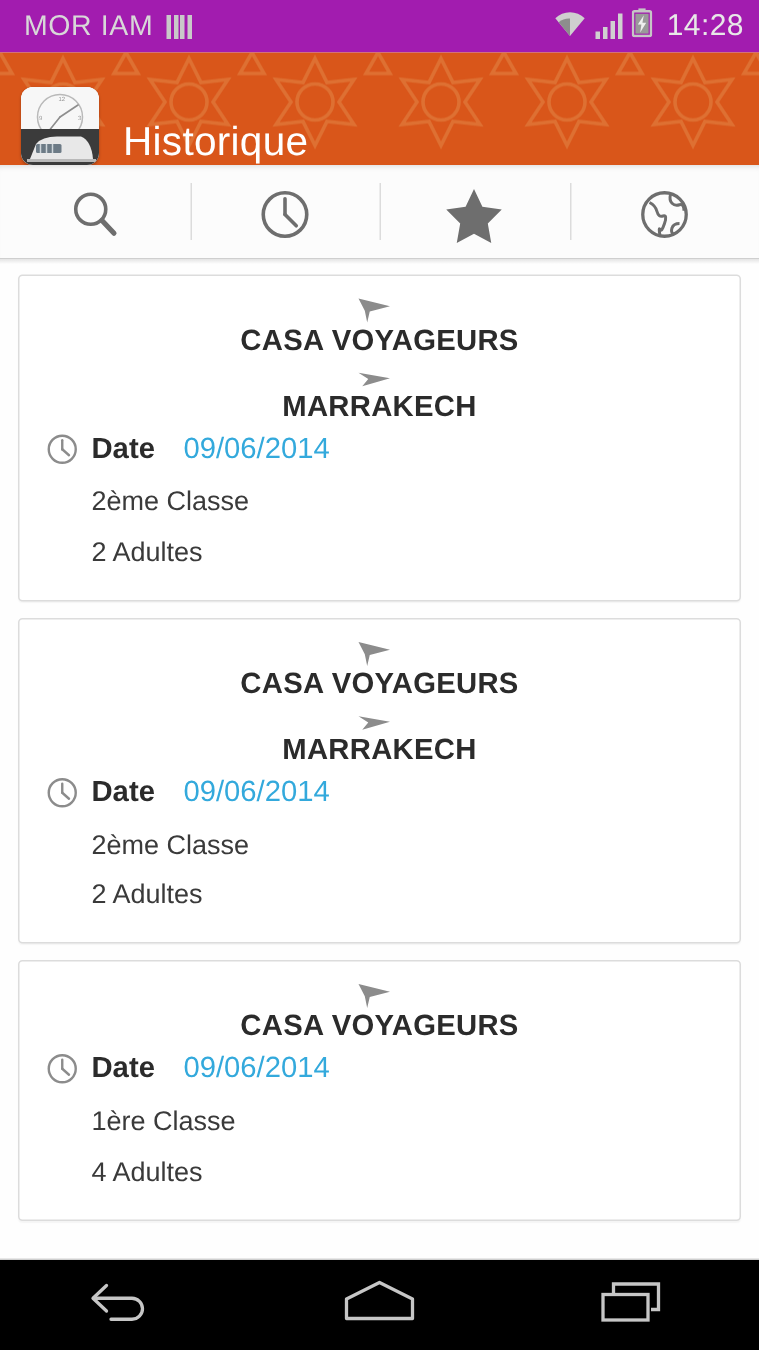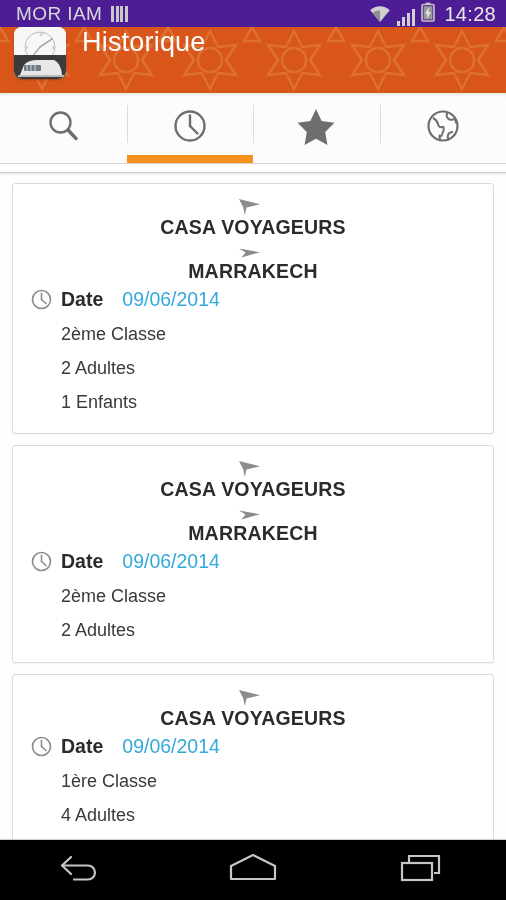--- a/index.html
+++ b/index.html
@@ -6,46 +6,46 @@
   html,body { width:506px; height:900px; }
   body {
     font-family:"Liberation Sans", sans-serif;
     background:#ffffff;
     overflow:hidden;
   }
   #phone { position:relative; width:506px; height:900px; background:#fff; }
 
   
   .statusbar {
-    height:27px; background:#4c1d95; display:flex; align-items:center;
+    height:35px; background:#a21caf; display:flex; align-items:center;
     justify-content:space-between; padding:0 10px 0 16px;
   }
   .sb-left { display:flex; align-items:center; gap:9px; }
   .sb-carrier { color:#d8d8d8; font-size:19px; letter-spacing:.4px; }
-  .sb-right { display:flex; align-items:flex-end; gap:6px; }
+  .sb-right { display:flex; align-items:center; gap:6px; }
   .sb-time { color:#e8e8e8; font-size:20px; letter-spacing:.3px; margin-left:3px;}
 
   .bars-glyph { display:flex; align-items:flex-end; gap:1.5px; height:16px; }
   .bars-glyph i { width:3px; background:#c9c9c9; display:block; }
   .bars-glyph i:nth-child(1){height:16px}
   .bars-glyph i:nth-child(2){height:16px}
   .bars-glyph i:nth-child(3){height:16px}
   .bars-glyph i:nth-child(4){height:16px}
 
   .sig-glyph { display:flex; align-items:flex-end; gap:1.5px; height:17px; }
   .sig-glyph i { width:3.5px; background:#d0d0d0; display:block; }
   .sig-glyph i:nth-child(1){height:5px}
   .sig-glyph i:nth-child(2){height:8.5px}
   .sig-glyph i:nth-child(3){height:12.5px}
   .sig-glyph i:nth-child(4){height:17px}
 
   
   .appbar {
-    position:relative; height:66px; background:#d9561a;
-    display:flex; align-items:flex-start; padding-left:14px; overflow:hidden;
+    position:relative; height:75px; background:#d9561a;
+    display:flex; align-items:flex-end; padding-left:14px; overflow:hidden;
   }
   .appbar .pattern {
     position:absolute; inset:0; opacity:.85; pointer-events:none;
   }
   .app-icon {
     position:relative; width:52px; height:52px; border-radius:8px;
     overflow:hidden; background:#e9e9e9; flex:none;
     box-shadow:0 1px 2px rgba(0,0,0,.28); z-index:2;
   }
   .app-title {
@@ -269,21 +269,20 @@
             <circle cx="10.5" cy="10.5" r="9" fill="none" stroke="#8c8c8c" stroke-width="1.6"></circle>
             <line x1="10.5" y1="10.5" x2="10.5" y2="4.5" stroke="#8c8c8c" stroke-width="1.6" stroke-linecap="round"></line>
             <line x1="10.5" y1="10.5" x2="15" y2="14.5" stroke="#8c8c8c" stroke-width="1.6" stroke-linecap="round"></line>
           </svg>
         </span>
         <span class="date-label">Date</span>
         <span class="date-value">09/06/2014</span>
       </div>
       <div class="detail">2ème Classe</div>
       <div class="detail">2 Adultes</div>
-      <div class="detail">1 Enfants</div>
     </div>
 
     <div class="card">
       <div class="row station">
         <span class="ico">
           <svg width="23" height="19" viewBox="0 0 23 19">
             <path d="M1 2 L22 7.2 L8.5 10.6 L6.8 18 L5.2 10.2 Z" fill="#8c8c8c"></path>
           </svg>
         </span>
         <span class="station-name">CASA VOYAGEURS</span>

